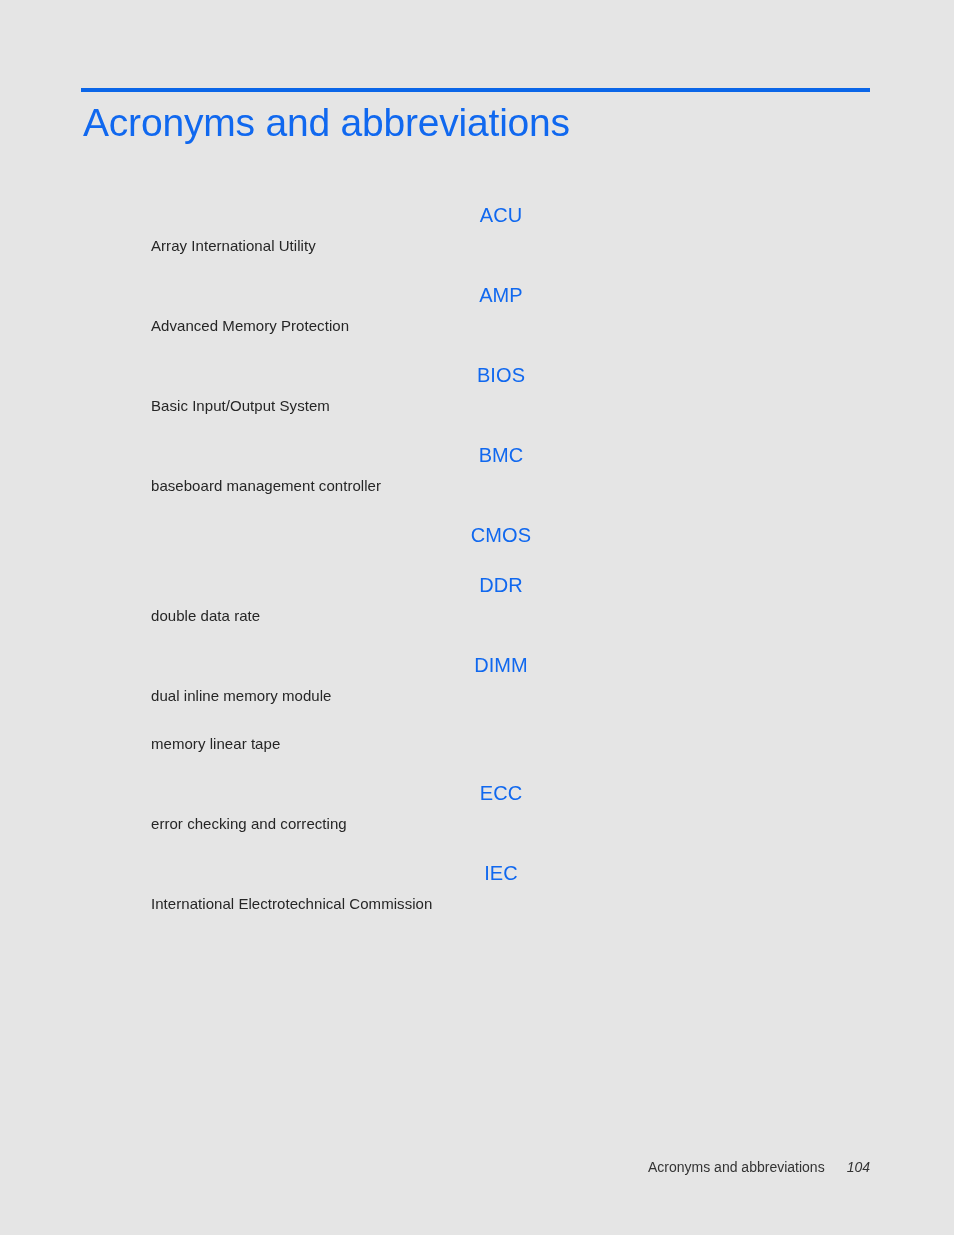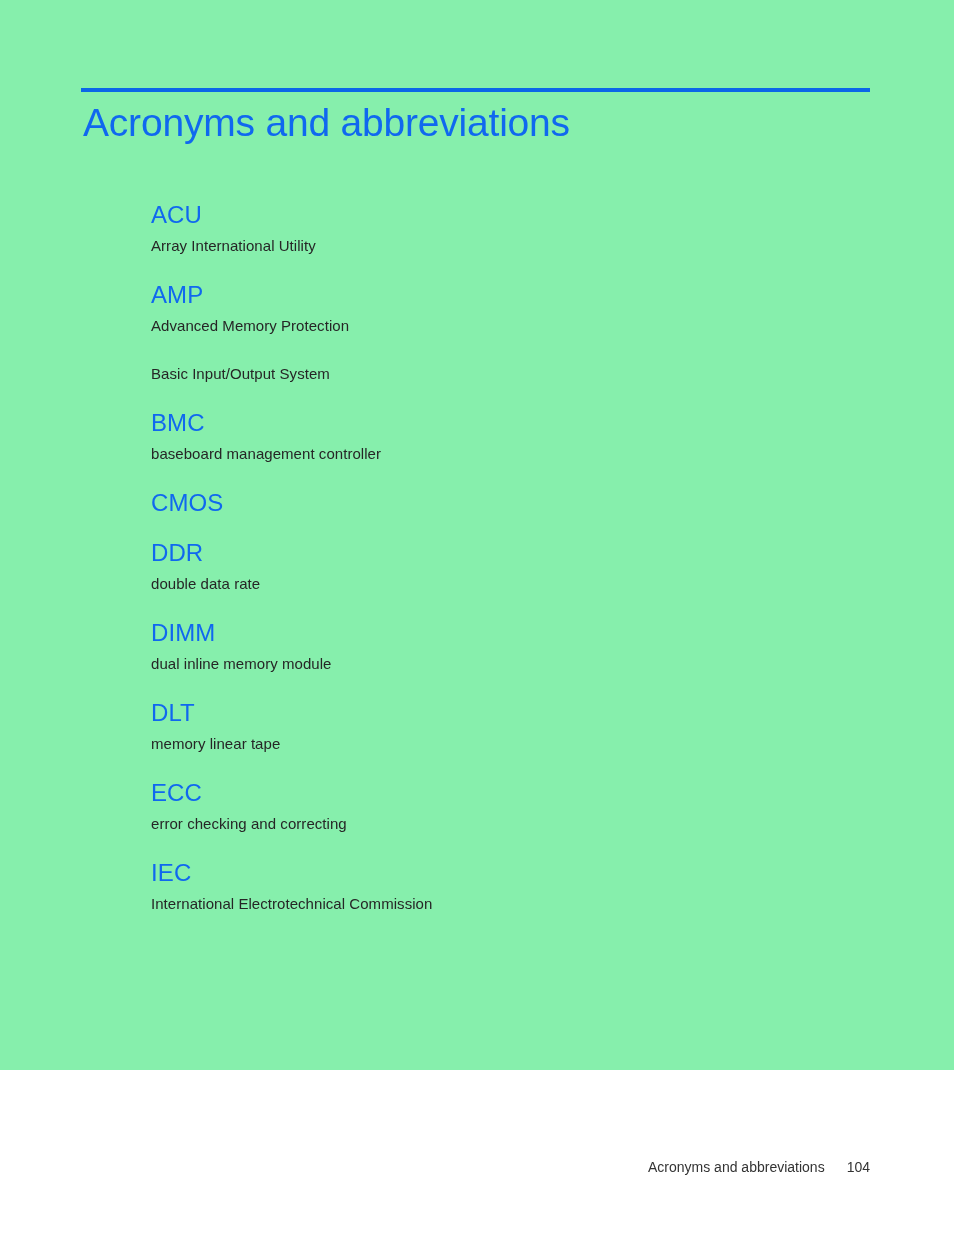--- a/index.html
+++ b/index.html
@@ -10,22 +10,22 @@
     width: 954px;
     height: 1235px;
     background: #ffffff;
     font-family: "Liberation Sans", sans-serif;
     -webkit-font-smoothing: antialiased;
     overflow: hidden;
   }
   .page {
     position: relative;
     width: 954px;
-    height: 1070px;
-    background: #86efac;
+    height: 1235px;
+    background: #e5e5e5;
     box-sizing: border-box;
   }
 
   
   .heading-block {
     position: absolute;
     left: 81px;
     top: 88px;
     width: 789px;
   }
@@ -58,24 +58,25 @@
   .glossary-entry {
     margin: 0 0 28px 0;
   }
   .glossary-entry:last-child {
     margin-bottom: 0;
   }
   .term {
     color: #1068ef;
     font-family: "Liberation Sans", sans-serif;
     font-weight: normal;
-    font-size: 24px;
+    font-size: 20px;
     line-height: 22px;
     margin: 0 0 10px 0;
     letter-spacing: 0.1px;
+    text-align: center;
   }
   .definition {
     color: #262626;
     font-family: "Liberation Sans", sans-serif;
     font-weight: normal;
     font-size: 15px;
     line-height: 20px;
     margin: 0;
     letter-spacing: 0.05px;
   }
@@ -92,20 +93,21 @@
     font-size: 14px;
     line-height: 18px;
     white-space: nowrap;
   }
   .footer-chapter {
     display: inline;
   }
   .footer-pagenum {
     display: inline;
     margin-left: 22px;
+    font-style: italic;
   }
 </style>
 </head>
 <body>
 
 <div class="page">
 
   <div class="heading-block">
     <div class="heading-rule"></div>
     <h1 class="page-title">Acronyms and abbreviations</h1>
@@ -118,20 +120,21 @@
       <div class="definition">Array International Utility</div>
     </div>
 
     <div class="glossary-entry">
       <div class="term">AMP</div>
       <div class="definition">Advanced Memory Protection</div>
     </div>
 
 
     <div class="glossary-entry">
+      <div class="term">BIOS</div>
       <div class="definition">Basic Input/Output System</div>
     </div>
 
     <div class="glossary-entry">
       <div class="term">BMC</div>
       <div class="definition">baseboard management controller</div>
     </div>
 
     <div class="glossary-entry">
       <div class="term">CMOS</div>
@@ -142,21 +145,20 @@
       <div class="term">DDR</div>
       <div class="definition">double data rate</div>
     </div>
 
     <div class="glossary-entry">
       <div class="term">DIMM</div>
       <div class="definition">dual inline memory module</div>
     </div>
 
     <div class="glossary-entry">
-      <div class="term">DLT</div>
       <div class="definition">memory linear tape</div>
     </div>
 
     <div class="glossary-entry">
       <div class="term">ECC</div>
       <div class="definition">error checking and correcting</div>
     </div>
 
     <div class="glossary-entry">
       <div class="term">IEC</div>

